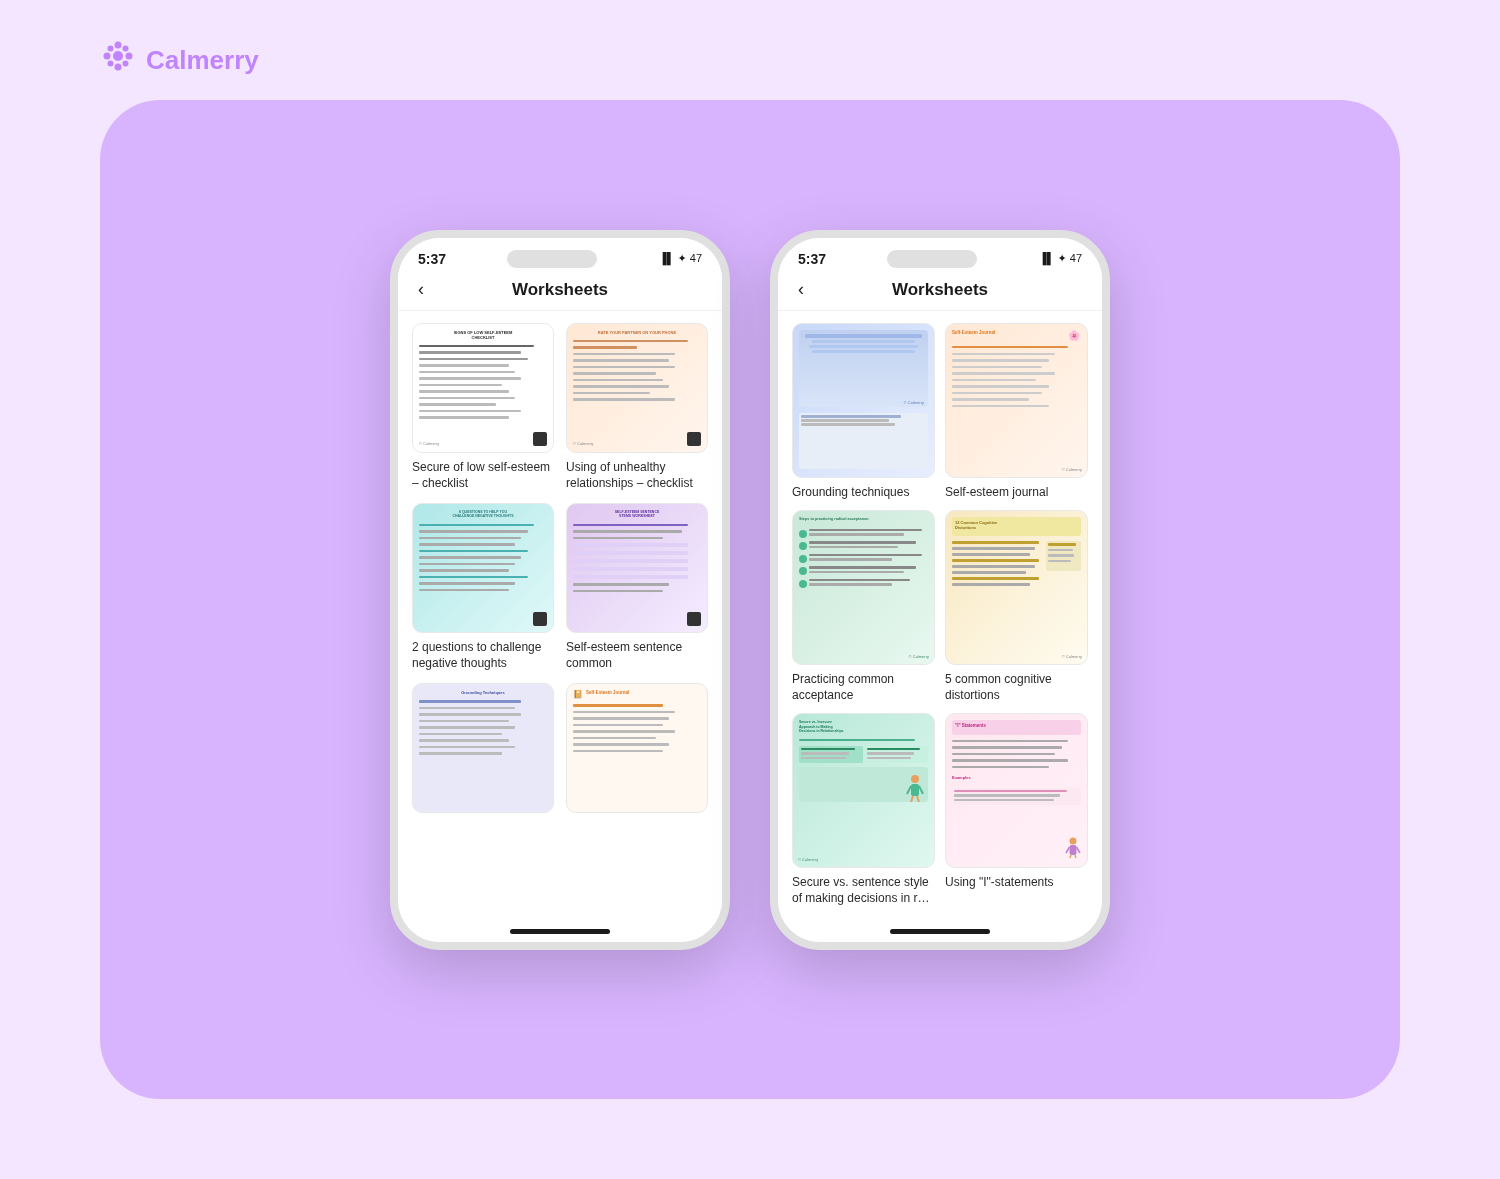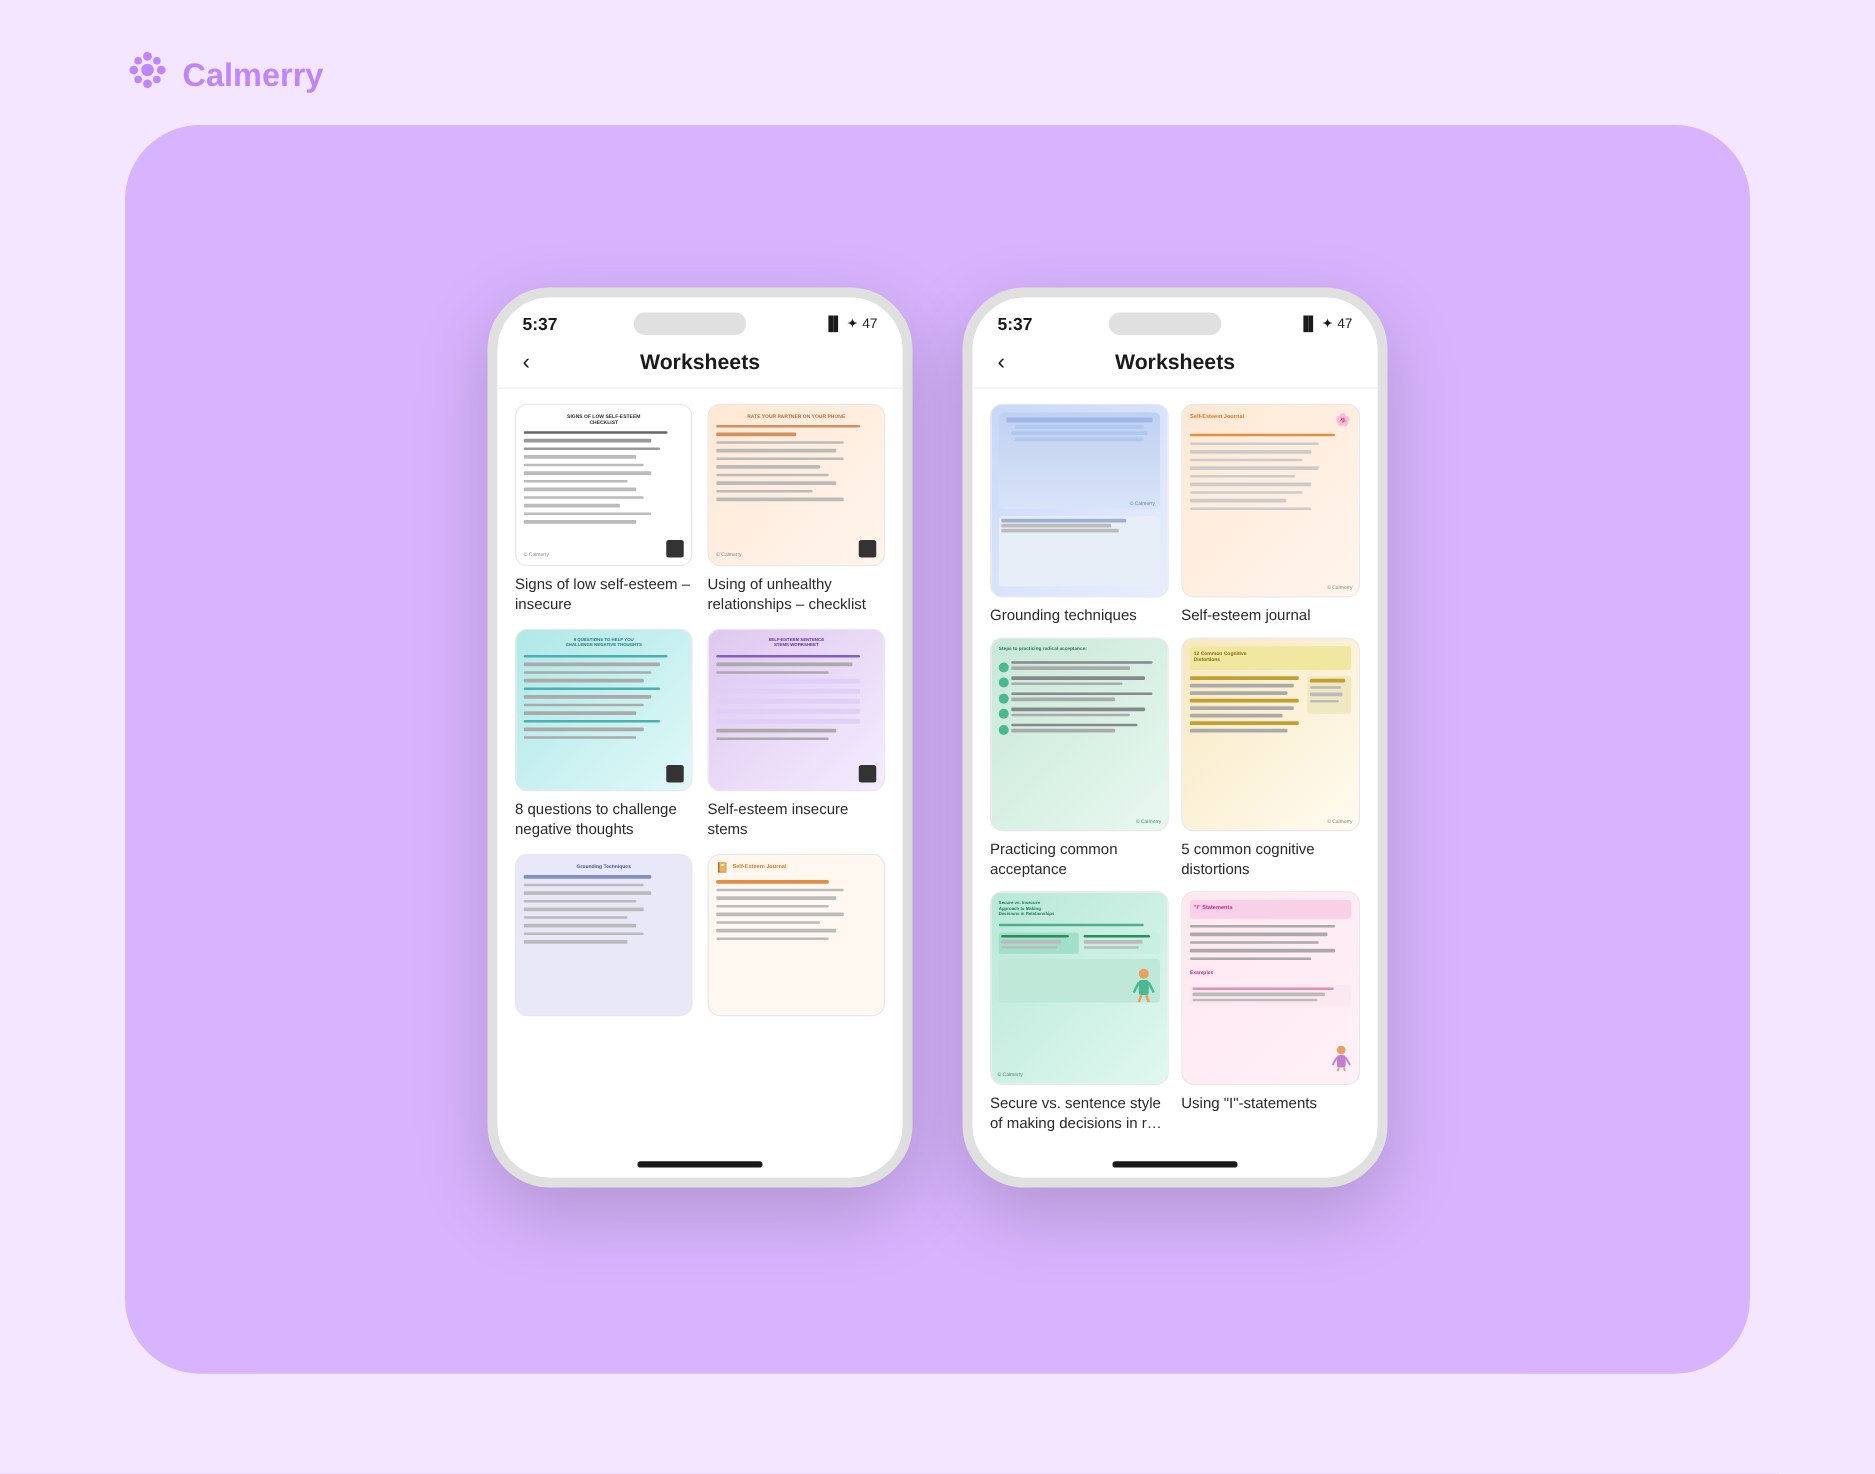--- a/index.html
+++ b/index.html
@@ -315,21 +315,21 @@
               <div class="mini-line" style="background:#bbb; width:65%;"></div>
               <div class="mini-line" style="background:#bbb; width:70%;"></div>
               <div class="mini-line" style="background:#bbb; width:75%;"></div>
               <div class="mini-line" style="background:#bbb; width:60%;"></div>
               <div class="mini-line" style="background:#bbb; width:80%;"></div>
               <div class="mini-line" style="background:#bbb; width:70%;"></div>
               <div style="position:absolute; bottom:6px; right:6px; width:14px; height:14px; background:#333; border-radius:2px;"></div>
               <div style="position:absolute; bottom:6px; left:6px; font-size:4px; color:#888;">© Calmerry</div>
             </div>
           </div>
-          <span class="worksheet-label">Signs of low self-esteem – insecure</span>
+          <span class="worksheet-label">Secure of low self-esteem – checklist</span>
         </div>
 
         <div class="worksheet-item">
           <div class="worksheet-thumb thumb-bg-peach">
             <div class="thumb-text-block">
               <div class="mini-title" style="font-size:4px; color:#c0703a;">RATE YOUR PARTNER ON YOUR PHONE</div>
               <div class="mini-line" style="background:#d09060; width:90%;"></div>
               <div class="mini-line" style="background:#d09060; width:50%;"></div>
               <div class="mini-line" style="background:#bbb; width:80%;"></div>
               <div class="mini-line" style="background:#bbb; width:75%;"></div>
@@ -357,41 +357,41 @@
               <div class="mini-line" style="background:#4ab0b0; width:85%;"></div>
               <div class="mini-line" style="background:#aaa; width:80%;"></div>
               <div class="mini-line" style="background:#aaa; width:75%;"></div>
               <div class="mini-line" style="background:#aaa; width:70%;"></div>
               <div class="mini-line" style="background:#4ab0b0; width:85%;"></div>
               <div class="mini-line" style="background:#aaa; width:75%;"></div>
               <div class="mini-line" style="background:#aaa; width:70%;"></div>
               <div style="position:absolute; bottom:6px; right:6px; width:14px; height:14px; background:#333; border-radius:2px;"></div>
             </div>
           </div>
-          <span class="worksheet-label">8 questions to challenge negative thoughts</span>
+          <span class="worksheet-label">2 questions to challenge negative thoughts</span>
         </div>
 
         <div class="worksheet-item">
           <div class="worksheet-thumb" style="background: linear-gradient(135deg, #e0c8f0 0%, #f4ecff 100%);">
             <div class="thumb-text-block">
               <div class="mini-title" style="font-size:3.5px; color:#6030a0;">SELF-ESTEEM SENTENCE<br>STEMS WORKSHEET</div>
               <div class="mini-line" style="background:#8060c0; width:90%;"></div>
               <div class="mini-line" style="background:#aaa; width:85%;"></div>
               <div class="mini-line" style="background:#aaa; width:70%;"></div>
               <div style="width:90%; height:4px; background:#e0d0f8; border-radius:1px; margin-bottom:2px;"></div>
               <div style="width:90%; height:4px; background:#e0d0f8; border-radius:1px; margin-bottom:2px;"></div>
               <div style="width:90%; height:4px; background:#e0d0f8; border-radius:1px; margin-bottom:2px;"></div>
               <div style="width:90%; height:4px; background:#e0d0f8; border-radius:1px; margin-bottom:2px;"></div>
               <div style="width:90%; height:4px; background:#e0d0f8; border-radius:1px; margin-bottom:2px;"></div>
               <div class="mini-line" style="background:#aaa; width:75%;"></div>
               <div class="mini-line" style="background:#aaa; width:70%;"></div>
               <div style="position:absolute; bottom:6px; right:6px; width:14px; height:14px; background:#333; border-radius:2px;"></div>
             </div>
           </div>
-          <span class="worksheet-label">Self-esteem insecure stems</span>
+          <span class="worksheet-label">Self-esteem sentence common</span>
         </div>
 
         <div class="worksheet-item">
           <div class="worksheet-thumb" style="background:#e8e8f8;">
             <div class="thumb-text-block">
               <div class="mini-title" style="font-size:4px; color:#4050a0;">Grounding Techniques</div>
               <div class="mini-line" style="background:#8090c8; width:80%;"></div>
               <div class="mini-line" style="background:#bbb; width:75%;"></div>
               <div class="mini-line" style="background:#bbb; width:80%;"></div>
               <div class="mini-line" style="background:#bbb; width:70%;"></div>

